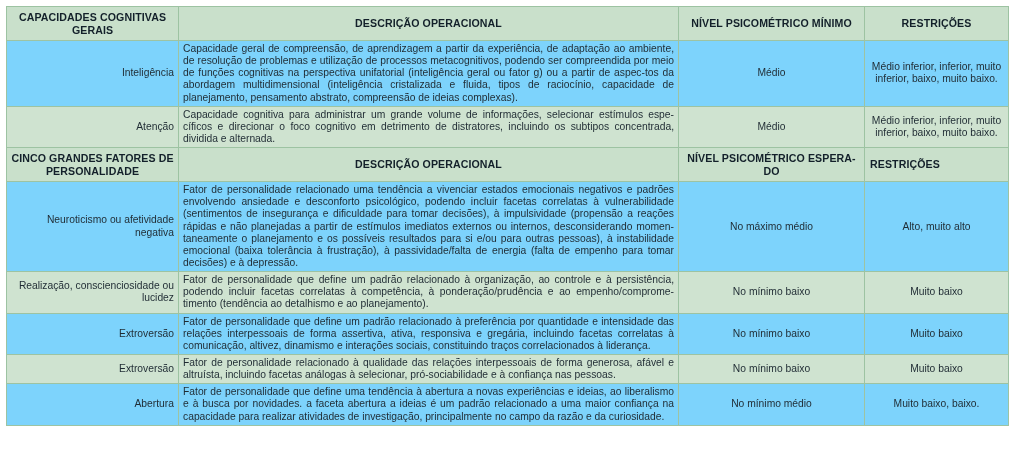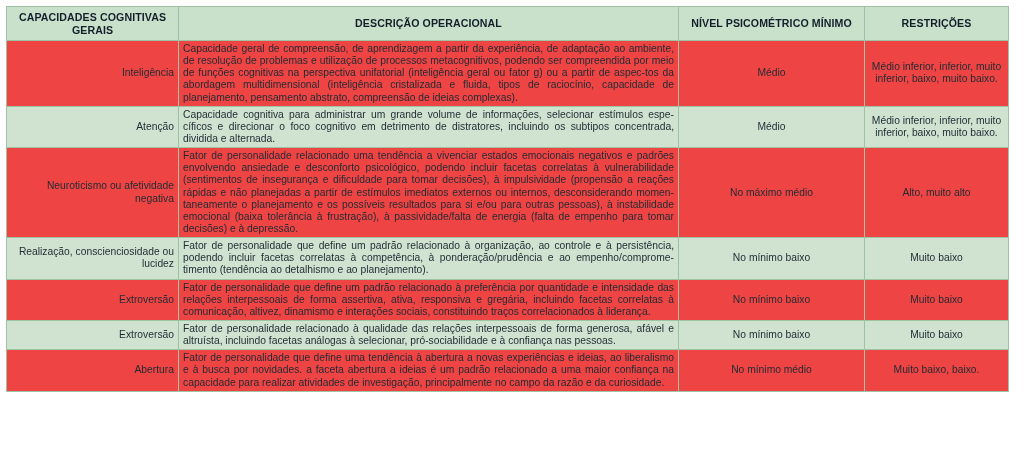--- a/index.html
+++ b/index.html
@@ -64,21 +64,21 @@
     padding: 2px 5px 2px 5px;
     hyphens: manual;
   }
   td.level, td.restr {
     text-align: center;
     padding: 3px 5px;
   }
 
   
   tr.shade td { background: #cfe3d0; }
-  tr.plain td { background: #ef4444; }
+  tr.plain td { background: #7dd3fc; }
 </style>
 </head>
 <body>
 
 <div class="page">
   <table class="matrix">
     <colgroup>
       <col class="c-name">
         <col class="c-desc">
         <col class="c-level">
@@ -101,20 +101,26 @@
       </tr>
 
       <tr class="shade">
         <td class="name">Atenção</td>
         <td class="desc">Capacidade cognitiva para administrar um grande volume de informações, selecionar estímulos espe-cíficos e direcionar o foco cognitivo em detrimento de distratores, incluindo os subtipos concentrada, dividida e alternada.</td>
         <td class="level">Médio</td>
         <td class="restr">Médio inferior, inferior, muito inferior, baixo, muito baixo.</td>
       </tr>
 
 
+      <tr class="hdr">
+        <td>CINCO GRANDES FATORES DE PERSONALIDADE</td>
+        <td>DESCRIÇÃO OPERACIONAL</td>
+        <td>NÍVEL PSICOMÉTRICO ESPERA-DO</td>
+        <td class="left-align">RESTRIÇÕES</td>
+      </tr>
 
       <tr class="plain">
         <td class="name">Neuroticismo ou afetividade negativa</td>
         <td class="desc">Fator de personalidade relacionado uma tendência a vivenciar estados emocionais negativos e padrões envolvendo ansiedade e desconforto psicológico, podendo incluir facetas correlatas à vulnerabilidade (sentimentos de insegurança e dificuldade para tomar decisões), à impulsividade (propensão a reações rápidas e não planejadas a partir de estímulos imediatos externos ou internos, desconsiderando momen-taneamente o planejamento e os possíveis resultados para si e/ou para outras pessoas), à instabilidade emocional (baixa tolerância à frustração), à passividade/falta de energia (falta de empenho para tomar decisões) e à depressão.</td>
         <td class="level">No máximo médio</td>
         <td class="restr">Alto, muito alto</td>
       </tr>
 
       <tr class="shade">
         <td class="name">Realização, conscienciosidade ou lucidez</td>

